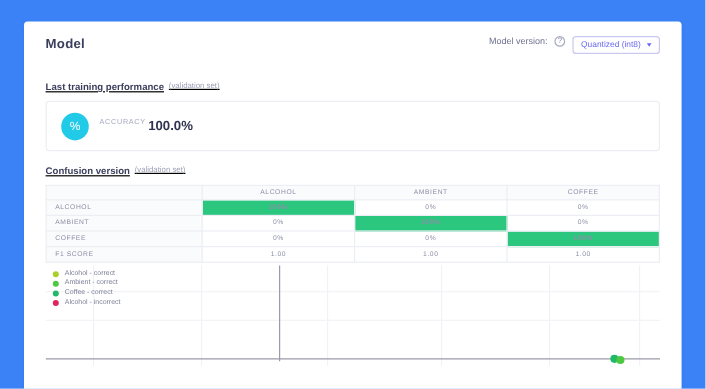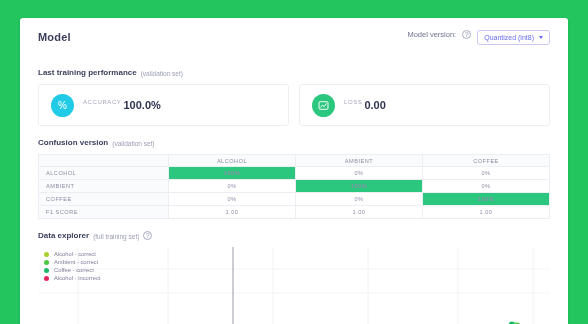--- a/index.html
+++ b/index.html
@@ -2,21 +2,21 @@
 <html><head>
 <meta charset="utf-8">
 <style>
   * { box-sizing: border-box; margin: 0; padding: 0; }
   html, body {
     width: 588px; height: 324px;
     background: #f4f4f7;
     font-family: "Liberation Sans", sans-serif;
     overflow: hidden;
   }
-  .page { position: relative; width: 588px; height: 324px; background: #22c55e; }
+  .page { position: relative; width: 588px; height: 324px; background: #3b82f6; }
 
   .card {
     position: absolute;
     left: 20px; top: 18px;
     width: 548px; height: 310px;
     background: #ffffff;
     border-radius: 3px;
     box-shadow: 0 1px 3px rgba(40,40,80,0.10);
     padding: 0 18px;
     overflow: hidden;
@@ -45,22 +45,22 @@
   }
   .version-select .val { font-size: 7px; color: #6a6af0; }
   .caret {
     width: 0; height: 0;
     border-left: 2.5px solid transparent; border-right: 2.5px solid transparent;
     border-top: 3px solid #6a6af0;
   }
 
   
   .sect {
-    display: flex; align-items: flex-end; gap: 4px;
-    margin-top: 12px; margin-bottom: 7px;
+    display: flex; align-items: flex-start; gap: 4px;
+    margin-top: 12px; margin-bottom: 7px; text-decoration: underline;
   }
   .sect-title { font-size: 8px; font-weight: bold; color: #3b3f5c; }
   .sect-sub { font-size: 6.5px; color: #9b9eb5; }
 
   
   .metrics { display: flex; gap: 0; }
   .metric {
     flex: 1;
     border: 1px solid #edeef4; border-radius: 3px;
     height: 42px; display: flex; align-items: center; gap: 9px;
@@ -129,32 +129,20 @@
     </div>
 
     <div class="metrics">
       <div class="metric">
         <div class="m-icon accuracy">%</div>
         <div class="m-text">
           <span class="m-label">ACCURACY</span>
           <span class="m-value">100.0%</span>
         </div>
       </div>
-      <div class="metric">
-        <div class="m-icon loss">
-          <svg width="11" height="11" viewBox="0 0 16 16" aria-hidden="true">
-            <rect x="1.5" y="2.5" width="13" height="11" rx="1.5" fill="none" stroke="#ffffff" stroke-width="1.4"></rect>
-            <polyline points="4,10.5 6.5,7.5 9,9.5 12,5.5" fill="none" stroke="#ffffff" stroke-width="1.4" stroke-linecap="round" stroke-linejoin="round"></polyline>
-          </svg>
-        </div>
-        <div class="m-text">
-          <span class="m-label">LOSS</span>
-          <span class="m-value">0.00</span>
-        </div>
-      </div>
     </div>
 
     <div class="sect">
       <span class="sect-title">Confusion version</span>
       <span class="sect-sub">(validation set)</span>
     </div>
 
     <table class="cm">
       <colgroup>
           <col class="lbl">
@@ -191,25 +179,20 @@
         </tr>
         <tr>
           <td class="rowlabel">F1 SCORE</td>
           <td>1.00</td>
           <td>1.00</td>
           <td>1.00</td>
         </tr>
       </tbody>
     </table>
 
-    <div class="sect">
-      <span class="sect-title">Data explorer</span>
-      <span class="sect-sub">(full training set)</span>
-      <span class="help-icon">?</span>
-    </div>
 
     <div class="explorer">
       <svg class="plot" viewBox="0 0 512 84" preserveAspectRatio="none">
         <line x1="40" y1="0" x2="40" y2="84" stroke="#f2f2f6" stroke-width="1"></line>
         <line x1="130" y1="0" x2="130" y2="84" stroke="#f2f2f6" stroke-width="1"></line>
         <line x1="235" y1="0" x2="235" y2="84" stroke="#f2f2f6" stroke-width="1"></line>
         <line x1="330" y1="0" x2="330" y2="84" stroke="#f2f2f6" stroke-width="1"></line>
         <line x1="420" y1="0" x2="420" y2="84" stroke="#f2f2f6" stroke-width="1"></line>
         <line x1="495" y1="0" x2="495" y2="84" stroke="#f2f2f6" stroke-width="1"></line>
         <line x1="0" y1="22" x2="512" y2="22" stroke="#f4f4f8" stroke-width="1"></line>

